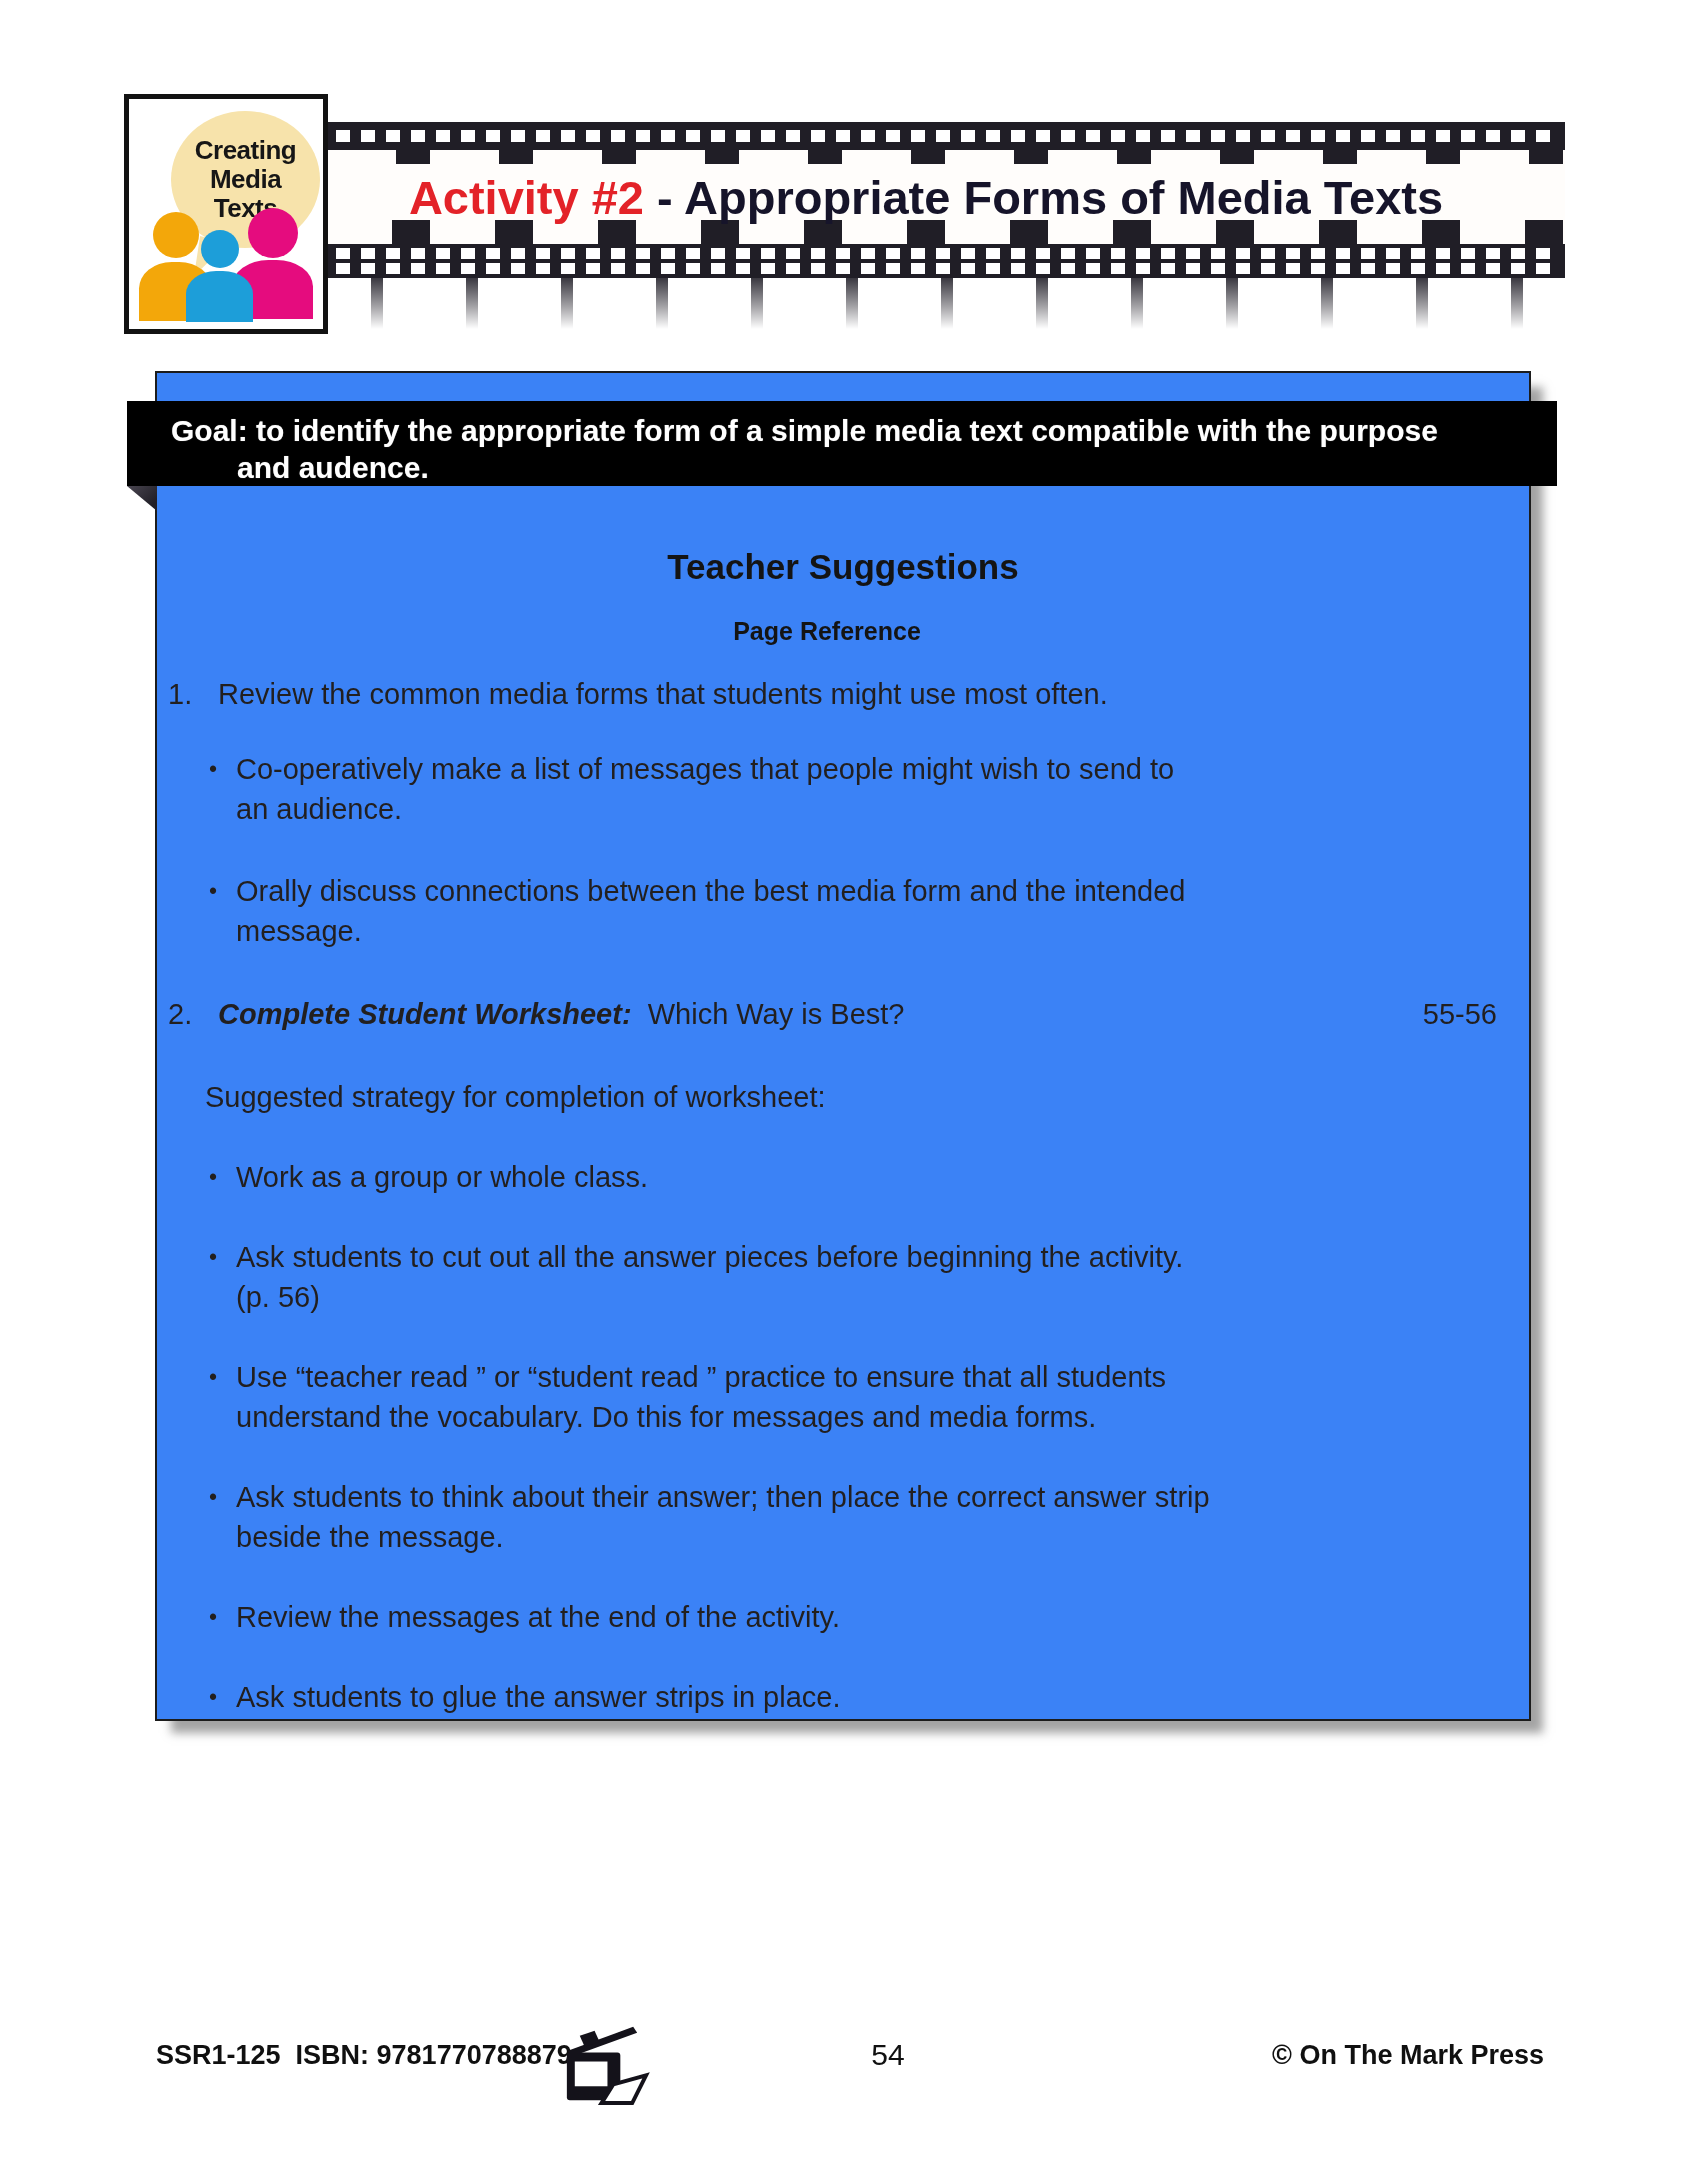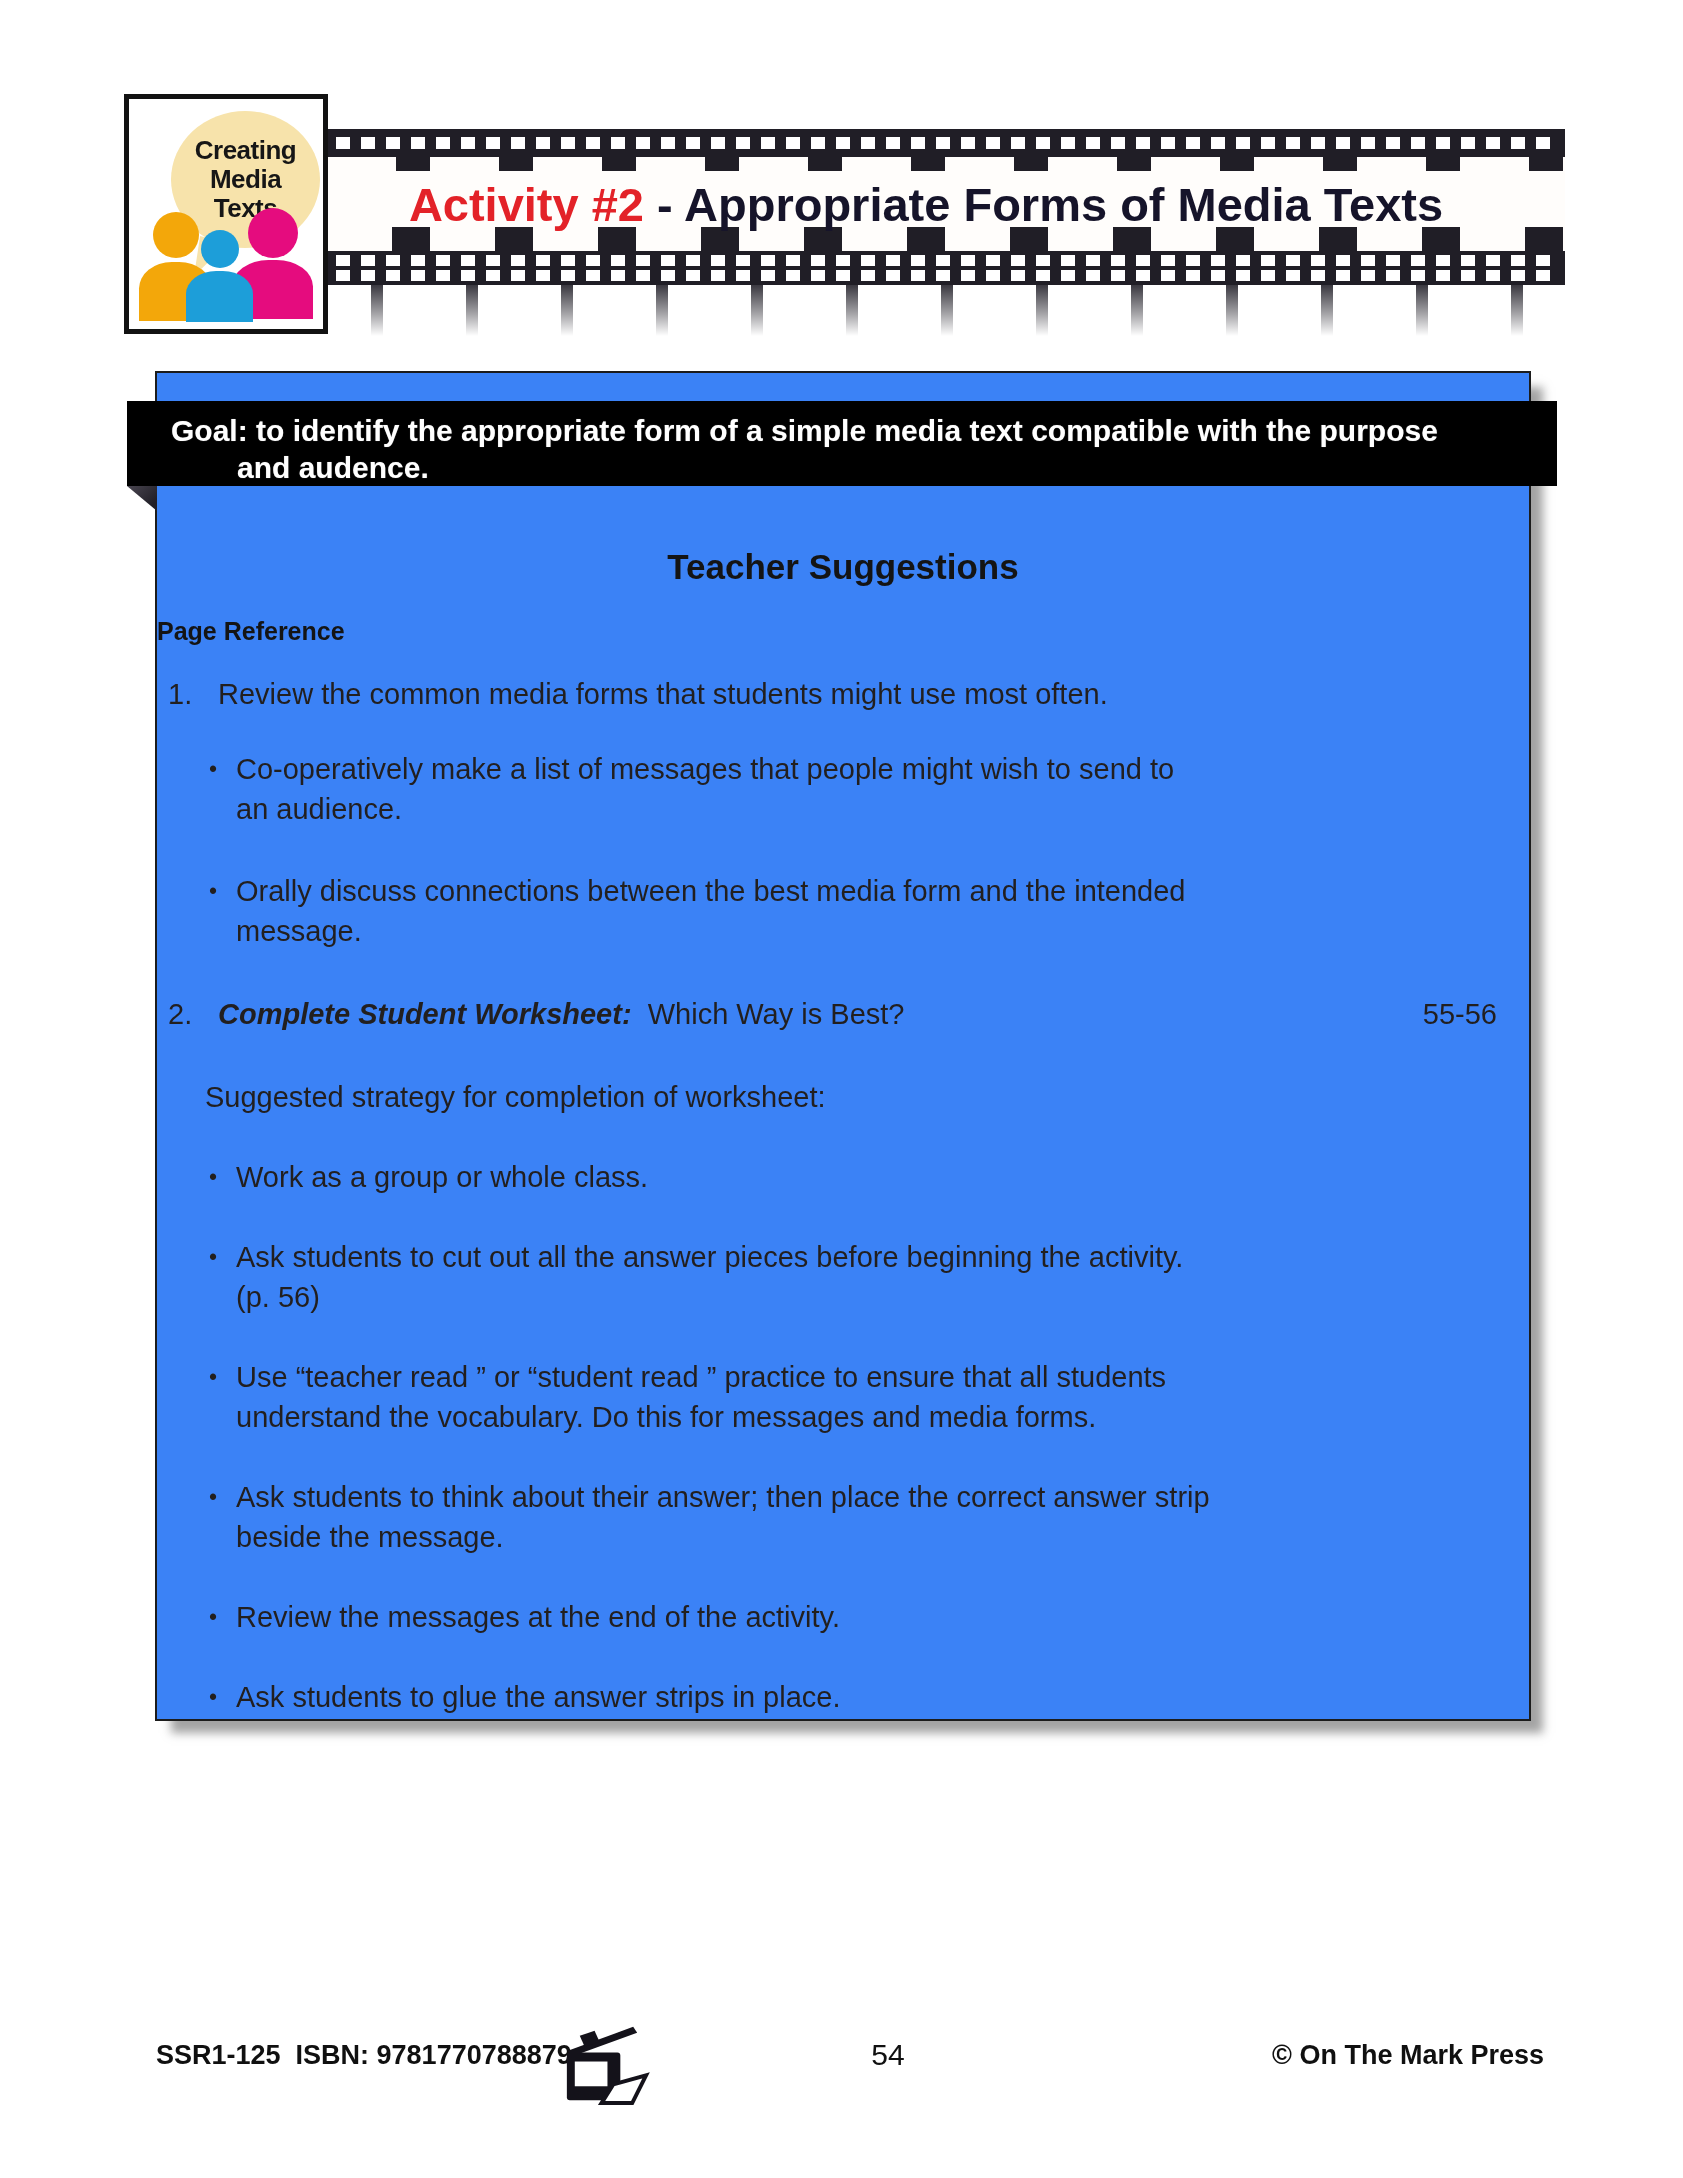--- a/index.html
+++ b/index.html
@@ -31,21 +31,21 @@
   .p-yellow .head  { left:14px; top:0;  width:46px; height:46px; background:#f3a70a; }
   .p-yellow .torso { left:0;  top:50px; width:73px; height:59px; background:#f3a70a; }
   
   .p-magenta .head  { left:16px; top:0;  width:50px; height:50px; background:#e50c7e; }
   .p-magenta .torso { left:0;  top:52px; width:81px; height:59px; background:#e50c7e; }
   
   .p-blue .head  { left:15px; top:0;  width:38px; height:38px; background:#1d9ed9; }
   .p-blue .torso { left:0;  top:41px; width:67px; height:51px; background:#1d9ed9; }
 
   
-  .film { position:absolute; left:327px; top:129px; width:1238px; z-index:2;text-align:right; }
+  .film { position:absolute; left:327px; top:122px; width:1238px; z-index:2;text-align:right; }
   .film-top { position:relative; height:28px; background:#201e26; }
   .film-top::after {
     content:""; position:absolute; left:4px; right:4px; top:8px; height:12px;
     background:repeating-linear-gradient(90deg, transparent 0 5px, #fff 5px 19px, transparent 19px 25px);
   }
   .film-mid {
     position:relative; height:94px; background:#fffdfb;
     display:flex; align-items:center; justify-content:center;
   }
   .film-mid::before {
@@ -93,21 +93,21 @@
   .ribbon .l2 { padding-left:110px; }
   .ribbon-fold {
     position:absolute; left:127px; top:486px; width:30px; height:25px; z-index:4;
     background:linear-gradient(135deg, #4a4651 0%, #211f27 80%);
     clip-path:polygon(0 0, 100% 0, 100% 100%);
   }
 
   
   .card-content { position:relative; width:100%; height:100%; box-sizing:border-box; padding-right:32px; font-size:29px; line-height:40px; }
   .heading { padding-top:174px; text-align:center; font-size:35px; font-weight:bold; color:#141414; margin-left:32px; }
-  .page-ref-label { margin-top:24px; text-align:left; font-size:25px; font-weight:bold; color:#141414; }
+  .page-ref-label { margin-top:24px; text-align:center; font-size:25px; font-weight:bold; color:#141414; }
   .ml { white-space:pre-line; }
   .nitem { display:flex; margin-left:11px; }
   .nitem .num { width:50px; flex-shrink:0; }
   .nitem .spacer { flex:1; }
   .nitem .pref { flex-shrink:0; }
   .nitem-1 { margin-top:23px; }
   .nitem-2 { margin-top:43px; }
   .bitem { display:flex; margin-left:52px; }
   .bitem .dot { width:27px; flex-shrink:0; font-size:23px; }
   .intro { margin-left:48px; margin-top:43px; }

